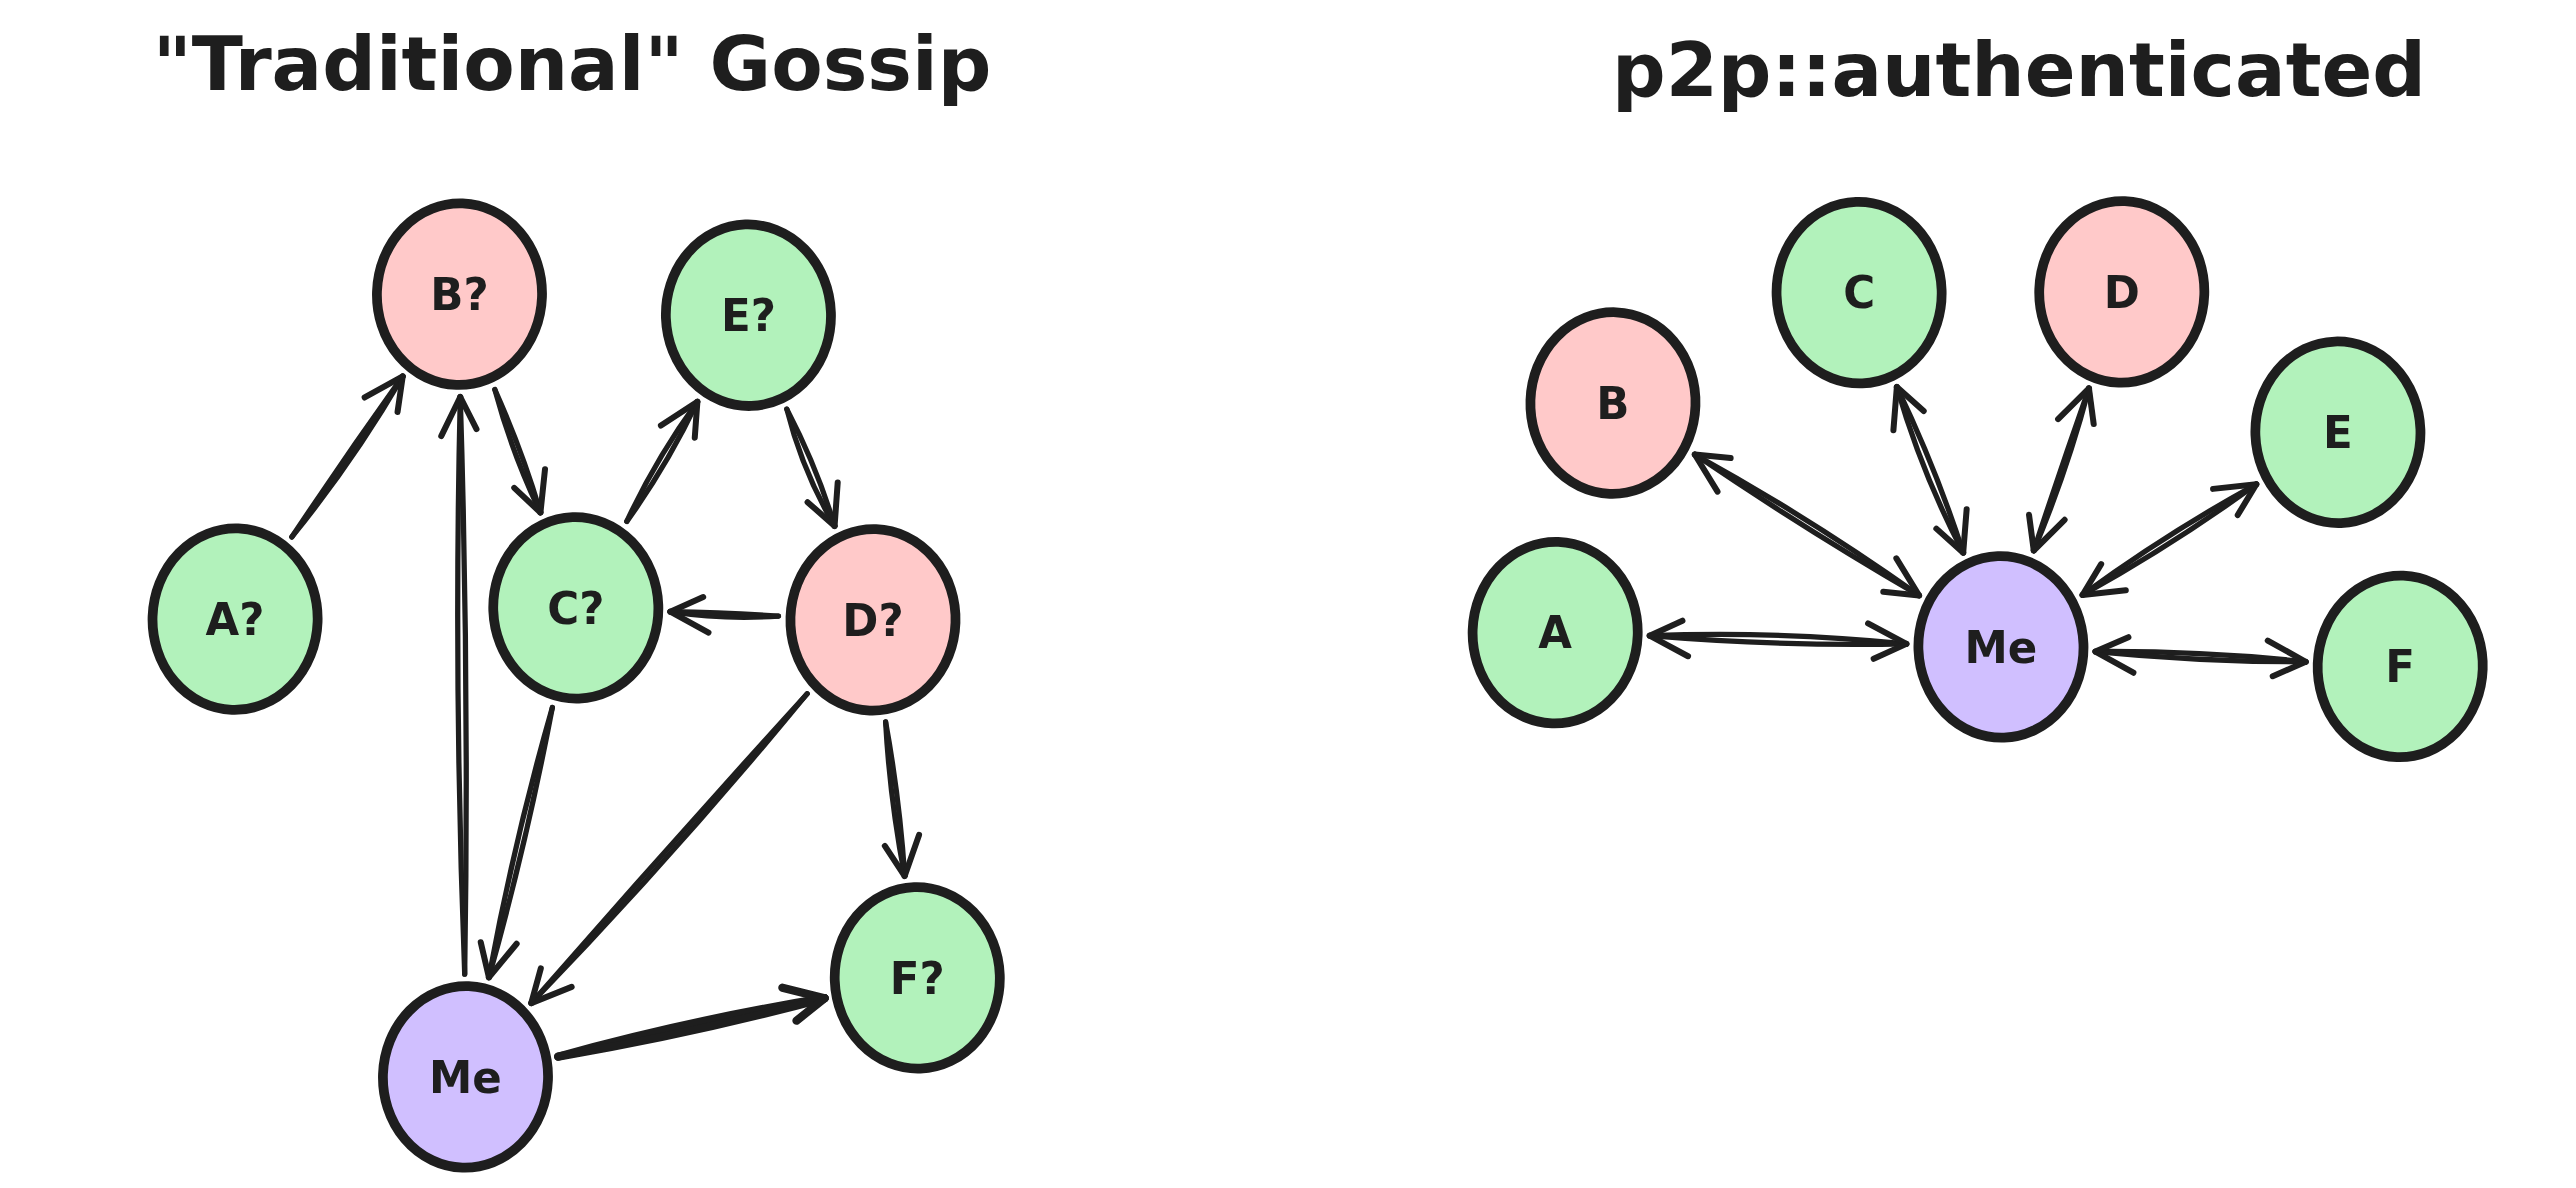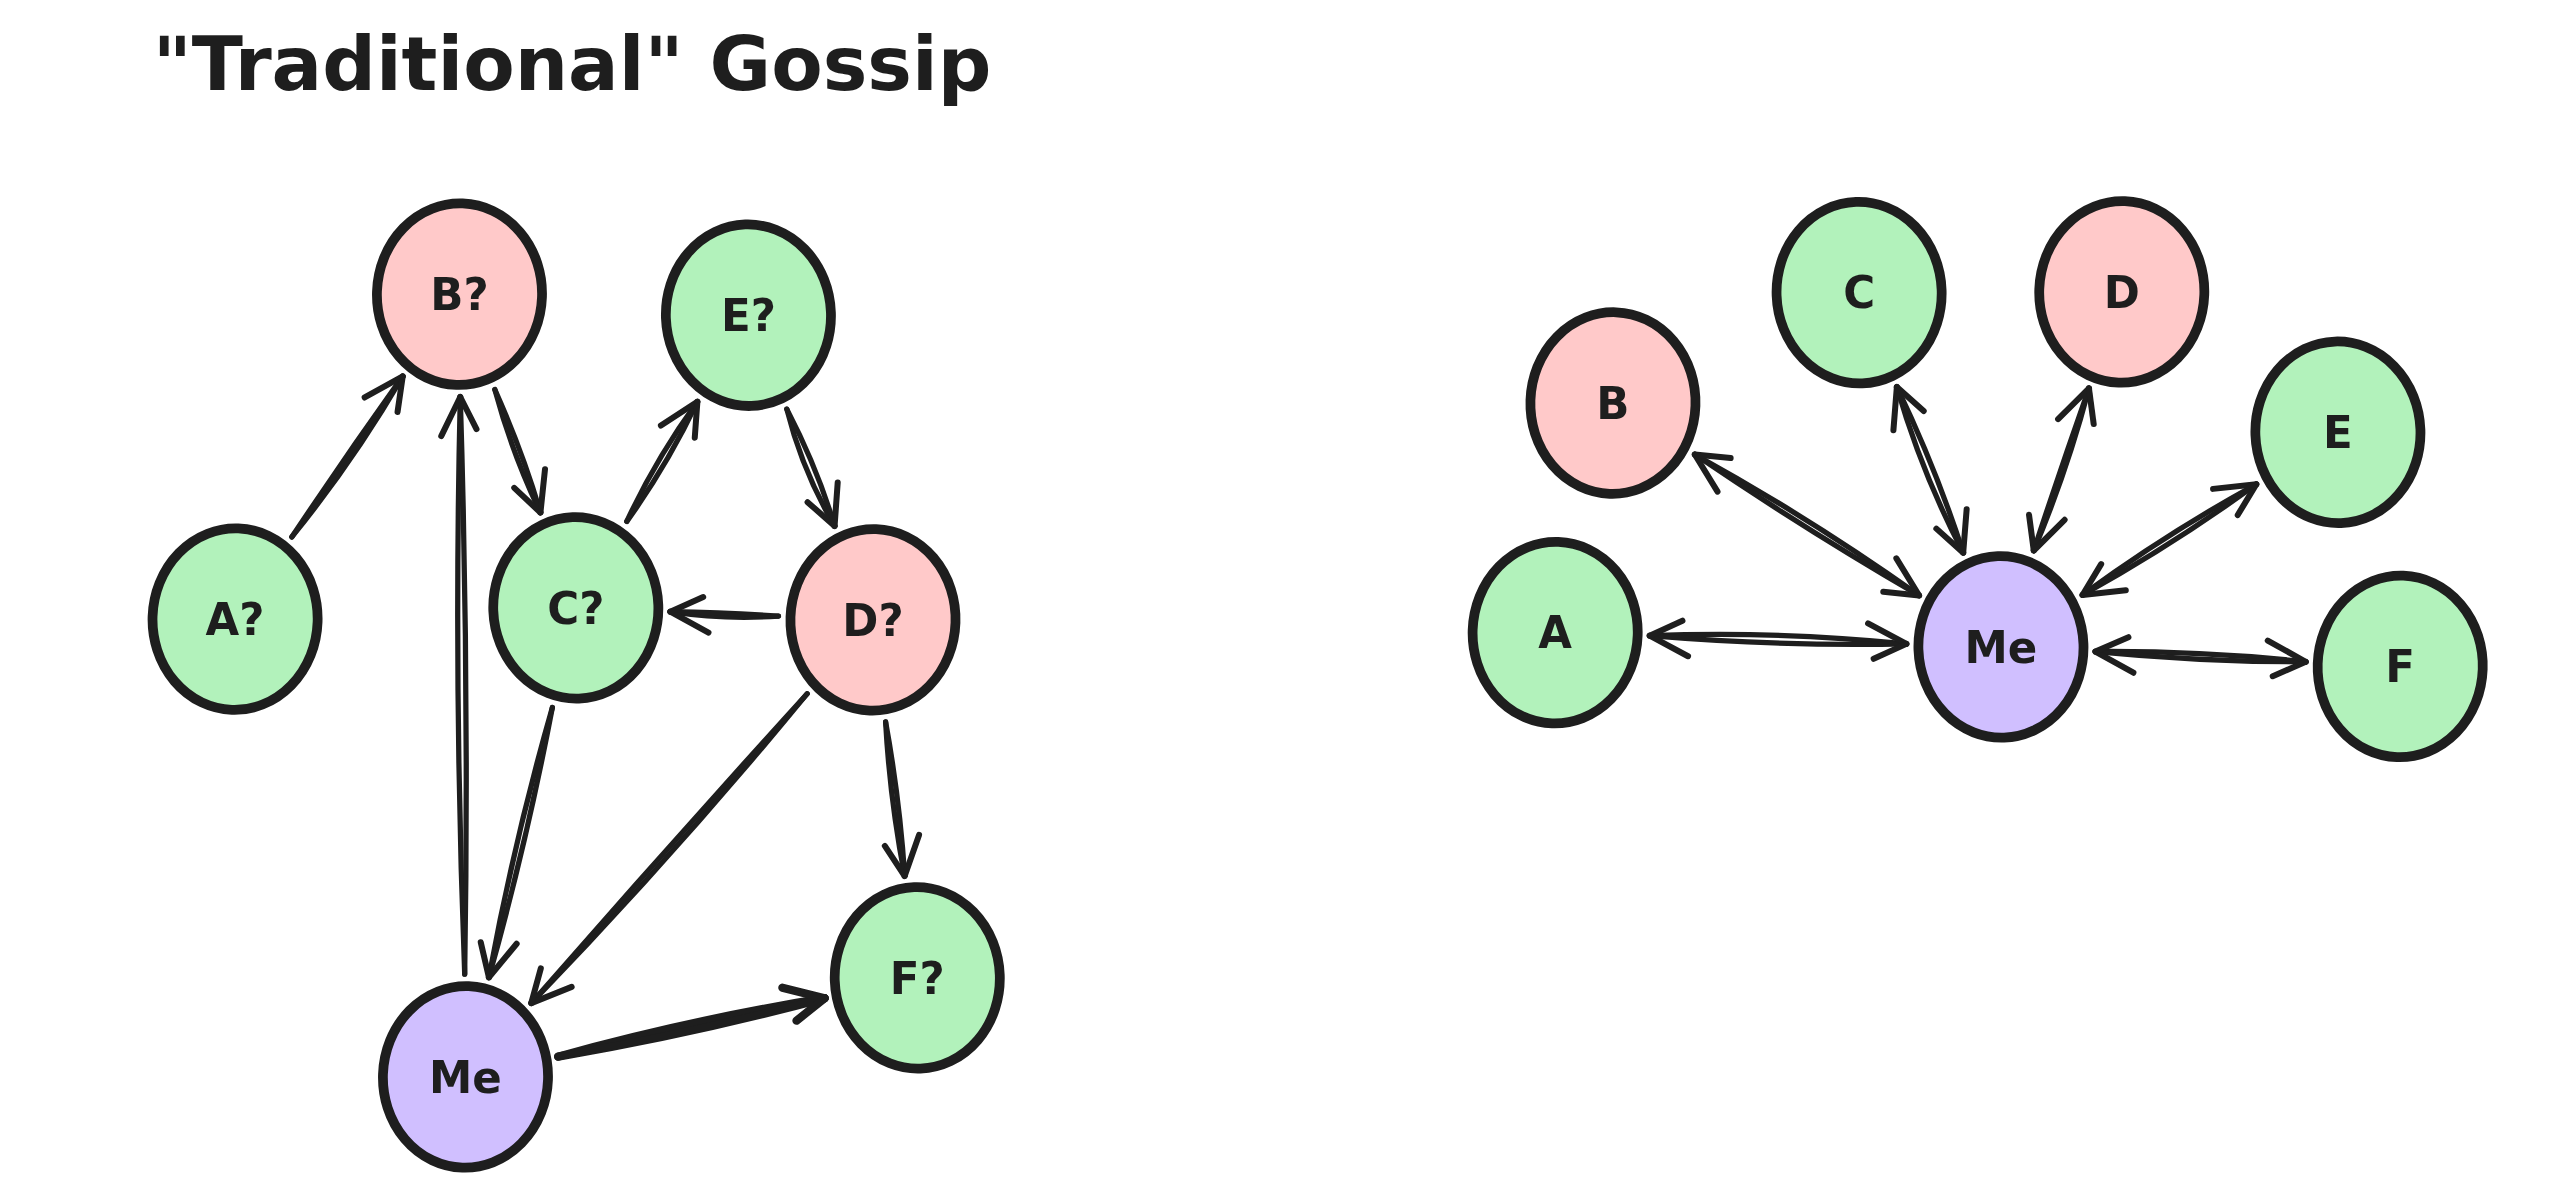--- a/index.html
+++ b/index.html
@@ -180,14 +180,15 @@
           <ellipse cx="2666" cy="862" rx="110" ry="121" fill="#d0bfff" stroke="#1e1e1e" stroke-width="13" transform="rotate(-2 2666 862)"></ellipse>
           <text x="2666" y="883" text-anchor="middle" font-size="58" fill="#1e1e1e" class="node-label">Me</text>
         </g>
         <g>
           <ellipse cx="3198" cy="888" rx="110" ry="121" fill="#b2f2bb" stroke="#1e1e1e" stroke-width="13" transform="rotate(2 3198 888)"></ellipse>
           <text x="3198" y="909" text-anchor="middle" font-size="58" fill="#1e1e1e" class="node-label">F</text>
         </g>
       </g>
     </svg>
   <div class="title" id="title-left">"Traditional" Gossip</div>
+  <div class="title" id="title-right">p2p::authenticated</div>
 </div>
 
 
 </body></html>

